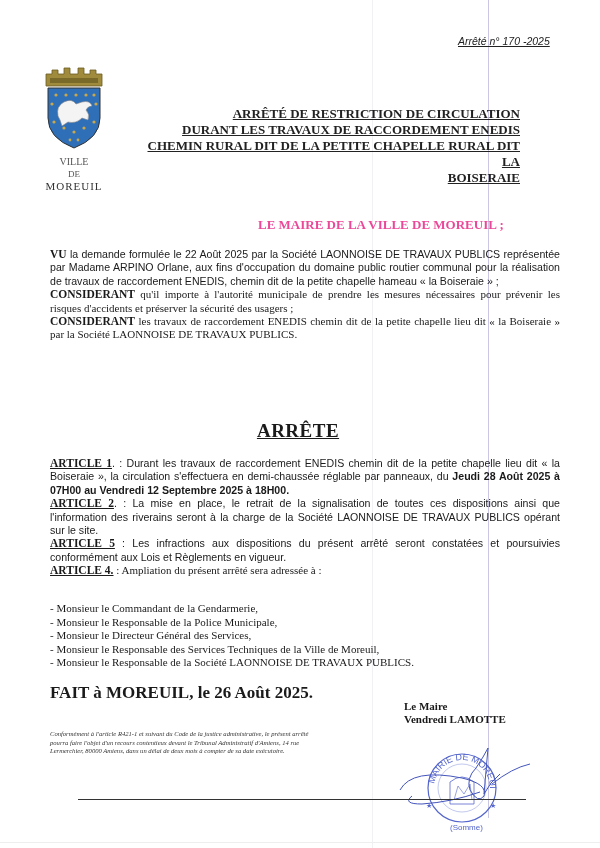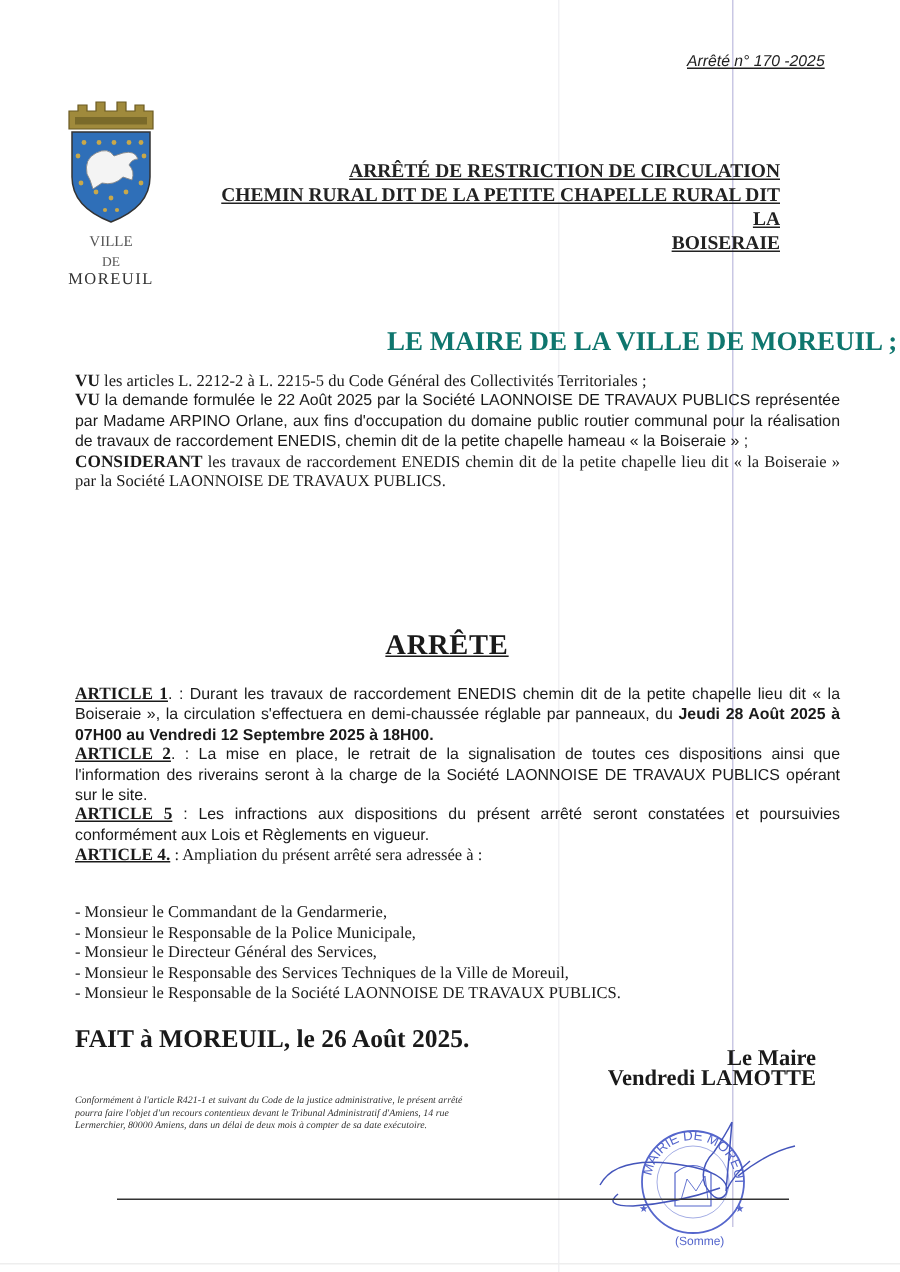--- a/index.html
+++ b/index.html
@@ -8,33 +8,33 @@
   .vline { position:absolute; left:488px; top:0; width:1px; height:818px; background:#c9c7e4; }
   .vline2 { position:absolute; left:372px; top:0; width:1px; height:848px; background:#f1f1f4; }
   .ref { position:absolute; left:458px; top:35px; font-family:"Liberation Sans", sans-serif; font-style:italic; font-size:10.5px; text-decoration:underline; color:#222; }
   .logo { position:absolute; left:40px; top:66px; width:68px; }
   .logo svg { display:block; margin:0 auto; }
   .logo-text { text-align:center; font-family:"Liberation Serif", serif; color:#555; line-height:12px; }
   .logo-text .l1 { font-size:10px; margin-top:6px; }
   .logo-text .l2 { font-size:9px; }
   .logo-text .l3 { font-size:11px; letter-spacing:1px; color:#333; }
   .title { position:absolute; left:140px; top:106px; width:380px; text-align:right; font-family:"Liberation Serif", serif; font-weight:bold; font-size:13px; line-height:16px; text-decoration:underline; color:#222; }
-  .maire { position:absolute; left:258px; top:217px; font-weight:bold; font-size:18px; color:#0f766e; }
+  .maire { position:absolute; left:258px; top:217px; font-weight:bold; font-size:13px; color:#ec4899; }
   .body { position:absolute; left:50px; width:510px; font-size:10.6px; line-height:13.4px; text-align:justify; font-family:"Liberation Sans", sans-serif; }
   .body p { margin:0; }
   .vu { top:248px; }
   .b { font-weight:bold; font-family:"Liberation Serif", serif; font-size:11.5px; }
   .serif { font-family:"Liberation Serif", serif; font-size:11px; }
   .arrete { position:absolute; left:0; width:596px; top:420px; text-align:center; font-weight:bold; font-size:19px; text-decoration:underline; letter-spacing:0.5px; }
   .arts { top:457px; }
   .art-label { font-family:"Liberation Serif", serif; font-weight:bold; font-size:11.5px; text-decoration:underline; }
   .bold-sans { font-weight:bold; }
   .list { position:absolute; left:50px; top:602px; font-family:"Liberation Serif", serif; font-size:11px; line-height:13.6px; }
   .fait { position:absolute; left:50px; top:683px; font-family:"Liberation Serif", serif; font-weight:bold; font-size:17px; }
-  .sign { position:absolute; left:404px; top:700px; width:140px; text-align:right; font-family:"Liberation Serif", serif; font-weight:bold; font-size:15px; line-height:13px; }
+  .sign { position:absolute; left:404px; top:700px; width:140px; text-align:left; font-family:"Liberation Serif", serif; font-weight:bold; font-size:11px; line-height:13px; }
   .notice { position:absolute; left:50px; top:730px; width:260px; font-family:"Liberation Serif", serif; font-style:italic; font-size:6.6px; line-height:8.6px; color:#333; }
   .stamp { position:absolute; left:392px; top:738px; width:140px; height:100px; }
   .footer-line { position:absolute; left:78px; top:799px; width:448px; height:1px; background:#333; }
   .footer { position:absolute; left:105px; top:803px; font-family:"Liberation Serif", serif; font-size:10px; color:#222; white-space:nowrap; }
   .bottom-rule { position:absolute; left:0; top:842px; width:600px; height:1px; background:#eee; }
 </style>
 </head>
 <body>
 
 <div class="page">
@@ -72,29 +72,30 @@
     </svg>
     <div class="logo-text">
       <div class="l1">VILLE</div>
       <div class="l2">DE</div>
       <div class="l3">MOREUIL</div>
     </div>
   </div>
 
   <div class="title">
     <div>ARRÊTÉ DE RESTRICTION DE CIRCULATION</div>
+    <div>DURANT LES TRAVAUX DE RACCORDEMENT ENEDIS</div>
     <div>CHEMIN RURAL DIT DE LA PETITE CHAPELLE RURAL DIT LA</div>
     <div>BOISERAIE</div>
   </div>
 
   <div class="maire">LE MAIRE DE LA VILLE DE MOREUIL ;</div>
 
   <div class="body vu">
-    <p><span class="b">VU</span><span class="serif"> les articles L. 2212-2 à L. 2215-5 du Code Général des Collectivités Territoriales ;</span></p>
     <p><span class="b">VU</span><span> la demande formulée le 22 Août 2025 par la Société LAONNOISE DE TRAVAUX PUBLICS représentée par Madame ARPINO Orlane, aux fins d'occupation du domaine public routier communal pour la réalisation de travaux de raccordement ENEDIS, chemin dit de la petite chapelle hameau « la Boiseraie » ;</span></p>
+    <p class="serif"><span class="b">CONSIDERANT</span><span> qu'il importe à l'autorité municipale de prendre les mesures nécessaires pour prévenir les risques d'accidents et préserver la sécurité des usagers ;</span></p>
     <p class="serif"><span class="b">CONSIDERANT</span><span> les travaux de raccordement ENEDIS chemin dit de la petite chapelle lieu dit « la Boiseraie » par la Société LAONNOISE DE TRAVAUX PUBLICS.</span></p>
   </div>
 
   <div class="arrete">ARRÊTE</div>
 
   <div class="body arts">
     <p><span class="art-label">ARTICLE 1</span><span>. :  </span><span>Durant les travaux de raccordement ENEDIS chemin dit de la petite chapelle lieu dit « la Boiseraie », la circulation s'effectuera en demi-chaussée réglable par panneaux, du </span><span class="bold-sans">Jeudi 28 Août 2025 à 07H00 au Vendredi 12 Septembre 2025 à 18H00.</span></p>
     <p><span class="art-label">ARTICLE 2</span><span>. :  </span><span>La mise en place, le retrait de la signalisation de toutes ces dispositions ainsi que l'information des riverains seront à la charge de la Société LAONNOISE DE TRAVAUX PUBLICS opérant sur le site.</span></p>
     <p><span class="art-label">ARTICLE 5</span><span> : </span><span>Les infractions aux dispositions du présent arrêté seront constatées et poursuivies conformément aux Lois et Règlements en vigueur.</span></p>
     <p class="serif"><span class="art-label">ARTICLE 4.</span><span> : </span><span>Ampliation du présent arrêté sera adressée à :</span></p>

